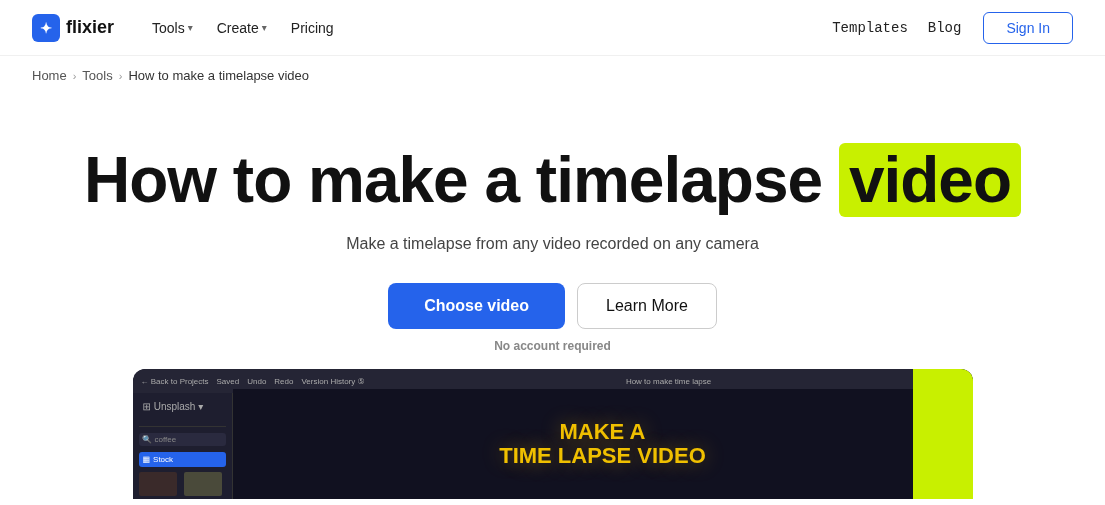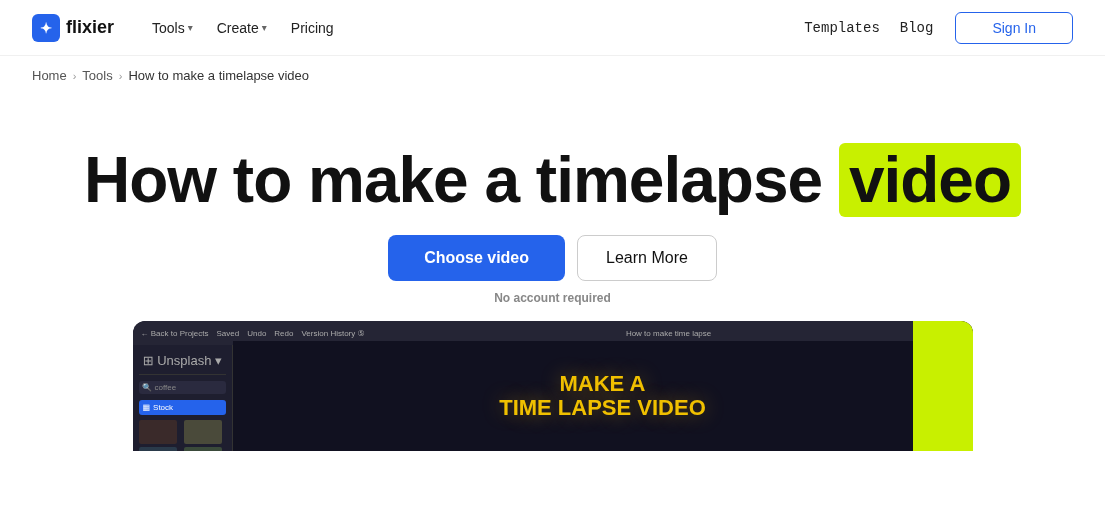--- a/index.html
+++ b/index.html
@@ -44,21 +44,21 @@
       cursor: pointer; border-radius: 4px; text-decoration: none;
     }
     .nav-item .chevron { font-size: 10px; color: #666; }
     .nav-right {
       display: flex; align-items: center; gap: 12px;
     }
     .nav-right-links {
       display: flex; align-items: flex-end;  font-family: Liberation Mono, monospace;
     }
     .sign-in-btn {
-      padding: 7px 36px;
+      padding: 7px 22px;
       border: 1.5px solid #2563eb;
       border-radius: 6px;
       color: #2563eb; font-size: 14px; font-weight: 500;
       background: white; cursor: pointer;
     }
     .get-started-btn {
       padding: 7px 18px;
       background: #2563eb;
       border: none;
       border-radius: 6px;
@@ -149,25 +149,24 @@
       display: flex;
     }
     
     .app-sidebar {
       width: 100px;
       background: #1e1e2f;
       border-right: 1px solid #333;
       padding: 8px 6px;
     }
     .app-sidebar-header {
-      font-size: 13px; color: #aaa;
-      padding: 4px 4px 6px;
+      font-size: 10px; color: #aaa;
+      padding: 4px 4px 14px;
       border-bottom: 1px solid #333;
       margin-bottom: 6px;
-      text-align: right;
     }
     .app-sidebar-search {
       background: #2a2a3f;
       border-radius: 3px;
       padding: 2px 4px;
       font-size: 8px; color: #888;
       margin-bottom: 6px;
       display: flex; align-items: center; gap: 2px;
     }
     .app-sidebar-item-active {
@@ -273,20 +272,21 @@
   <a>Tools</a>
   <span class="sep">›</span>
   <span class="current">How to make a timelapse video</span>
 </div>
 
 <div class="hero">
   <h1 class="hero-title">
     <span>How to make a timelapse</span>
     <span class="highlight">video</span>
   </h1>
+  <p class="hero-subtitle">Make a timelapse from any video recorded on any camera</p>
   <div class="hero-buttons">
     <button class="choose-video-btn">Choose video</button>
     <button class="learn-more-btn">Learn More</button>
   </div>
   <p class="no-account">No account required</p>
 </div>
 
 <div class="app-screenshot-container">
   <div class="app-screenshot">
 

